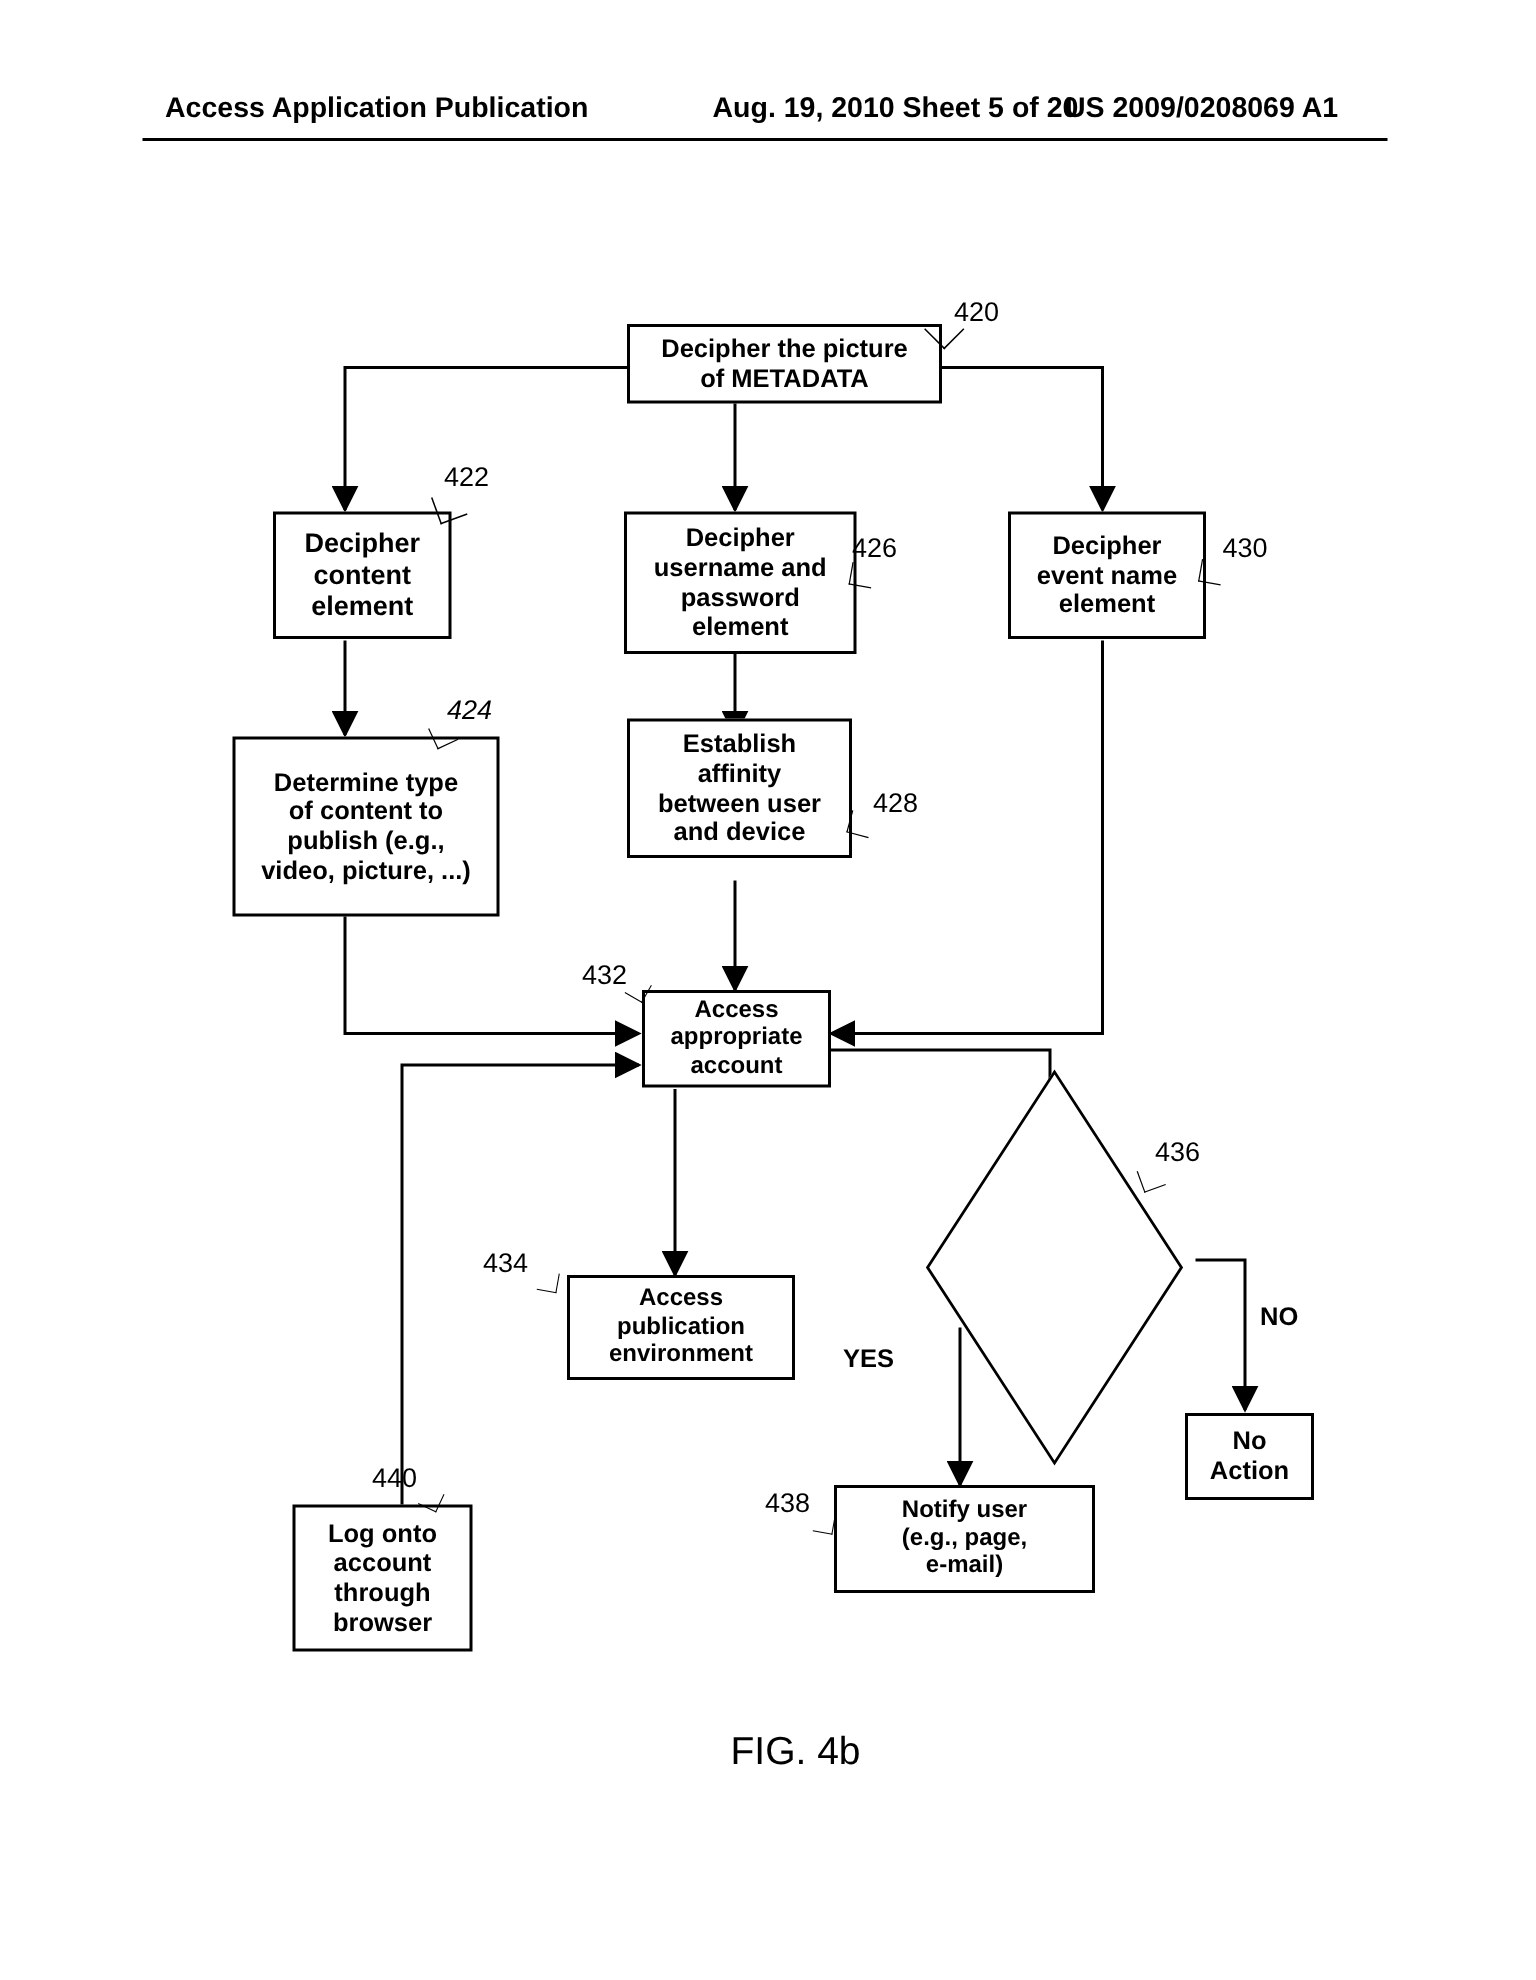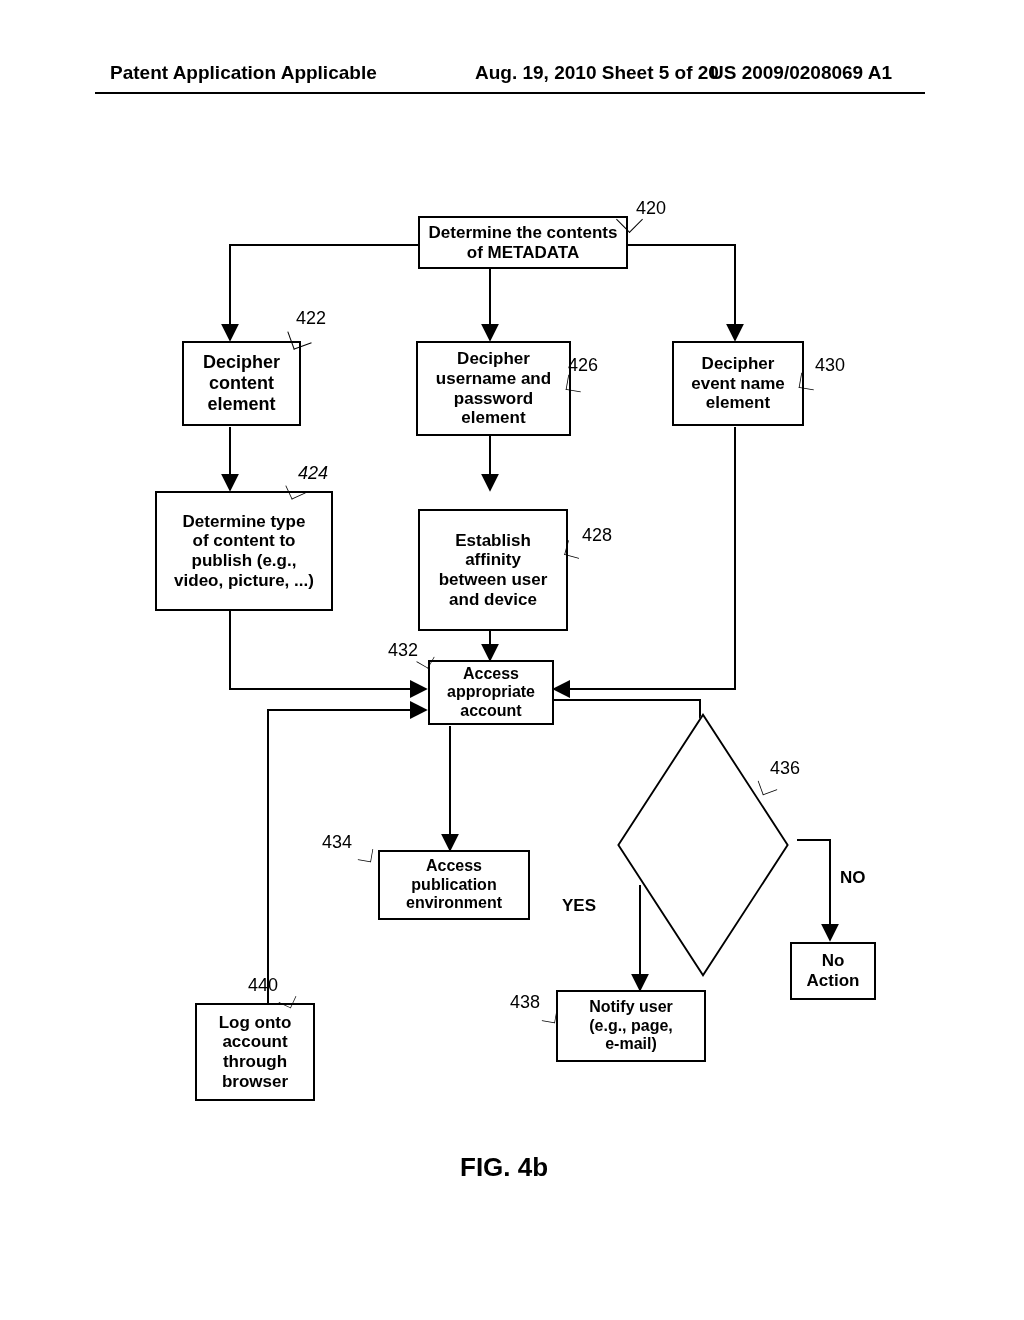--- a/index.html
+++ b/index.html
@@ -44,21 +44,22 @@
   .tick {
     position: absolute;
     width: 18px; height: 18px;
     border-left: 1.5px solid black;
     border-bottom: 1.5px solid black;
     transform: rotate(-45deg);
   }
   .fig-label {
     position: absolute;
     font-size: 26px;
-    font-weight: bold;
+    font-weight: normal;
+    margin-left: 27px;
   }
   .diamond-wrap {
     position: absolute;
   }
   .diamond {
     width: 150px; height: 150px;
     transform: rotate(45deg) skew(12deg,12deg);
     border: 2px solid black;
     background: white;
   }
@@ -79,21 +80,21 @@
   }
   .edge-label {
     position:absolute;
     font-size:17px;
     font-weight:bold;
   }
 </style>
 </head>
 <body>
 
-<div class="header-text header-left">Patent Application Applicable</div>
+<div class="header-text header-left">Access Application Publication</div>
 <div class="header-text header-mid">Aug. 19, 2010  Sheet 5 of 20</div>
 <div class="header-text header-right">US 2009/0208069 A1</div>
 <div class="header-line"></div>
 
 <svg class="conn">
   <defs>
     <marker id="arrow" viewBox="0 0 10 10" refX="9" refY="5" markerWidth="9" markerHeight="9" orient="auto-start-reverse">
       <path d="M 0 0 L 10 5 L 0 10 z" fill="black"></path>
     </marker>
   </defs>
@@ -119,21 +120,21 @@
   <path d="M 450 726 L 450 850" stroke="black" stroke-width="2" fill="none" marker-end="url(#arrow)"></path>
 
   <path d="M 640 885 L 640 990" stroke="black" stroke-width="2" fill="none" marker-end="url(#arrow)"></path>
 
   <path d="M 797 840 L 830 840 L 830 940" stroke="black" stroke-width="2" fill="none" marker-end="url(#arrow)"></path>
 
   <path d="M 268 1068 L 268 710 L 426 710" stroke="black" stroke-width="2" fill="none" marker-end="url(#arrow)"></path>
 </svg>
 
 <div class="node" style="left:418px; top:216px; width:210px; height:53px; font-size:17px;">
-  <span style="white-space:pre-line;">Determine the contents
+  <span style="white-space:pre-line;">Decipher the picture
 of METADATA</span>
 </div>
 <div class="ref" style="left:636px; top:198px;">420</div>
 <div class="tick" style="left:620px; top:210px;"></div>
 
 <div class="node" style="left:182px; top:341px; width:119px; height:85px; font-size:18px;">
   <span style="white-space:pre-line;">Decipher
 content
 element</span>
 </div>
@@ -159,21 +160,21 @@
 
 <div class="node" style="left:155px; top:491px; width:178px; height:120px; font-size:17px;">
   <span style="white-space:pre-line;">Determine type
 of content to
 publish (e.g.,
 video, picture, ...)</span>
 </div>
 <div class="ref" style="left:298px; top:463px;font-style:italic;">424</div>
 <div class="tick" style="left:286px; top:480px; transform:rotate(-25deg) scale(0.8);"></div>
 
-<div class="node" style="left:418px; top:509px; width:150px; height:122px; font-size:17px;">
+<div class="node" style="left:418px; top:479px; width:150px; height:93px; font-size:17px;">
   <span style="white-space:pre-line;">Establish
 affinity
 between user
 and device</span>
 </div>
 <div class="ref" style="left:582px; top:525px;">428</div>
 <div class="tick" style="left:564px; top:540px; transform:rotate(15deg) scale(0.8);"></div>
 
 <div class="node" style="left:428px; top:660px; width:126px; height:65px; font-size:16px;">
   <span style="white-space:pre-line;">Access
@@ -195,21 +196,21 @@
   <div class="diamond"></div>
 </div>
 <div class="ref" style="left:770px; top:758px;">436</div>
 <div class="tick" style="left:758px; top:776px; transform:rotate(-20deg) scale(0.8);"></div>
 
 <div class="node" style="left:790px; top:942px; width:86px; height:58px; font-size:17px;">
   <span style="white-space:pre-line;">No
 Action</span>
 </div>
 
-<div class="node" style="left:556px; top:990px; width:150px; height:72px; font-size:16px;">
+<div class="node" style="left:556px; top:990px; width:174px; height:72px; font-size:16px;">
   <span style="white-space:pre-line;">Notify user
 (e.g., page,
 e-mail)</span>
 </div>
 <div class="ref" style="left:510px; top:992px;">438</div>
 <div class="tick" style="left:540px; top:1006px; transform:rotate(-80deg) scale(0.7);"></div>
 
 <div class="node" style="left:195px; top:1003px; width:120px; height:98px; font-size:17px;">
   <span style="white-space:pre-line;">Log onto
 account

